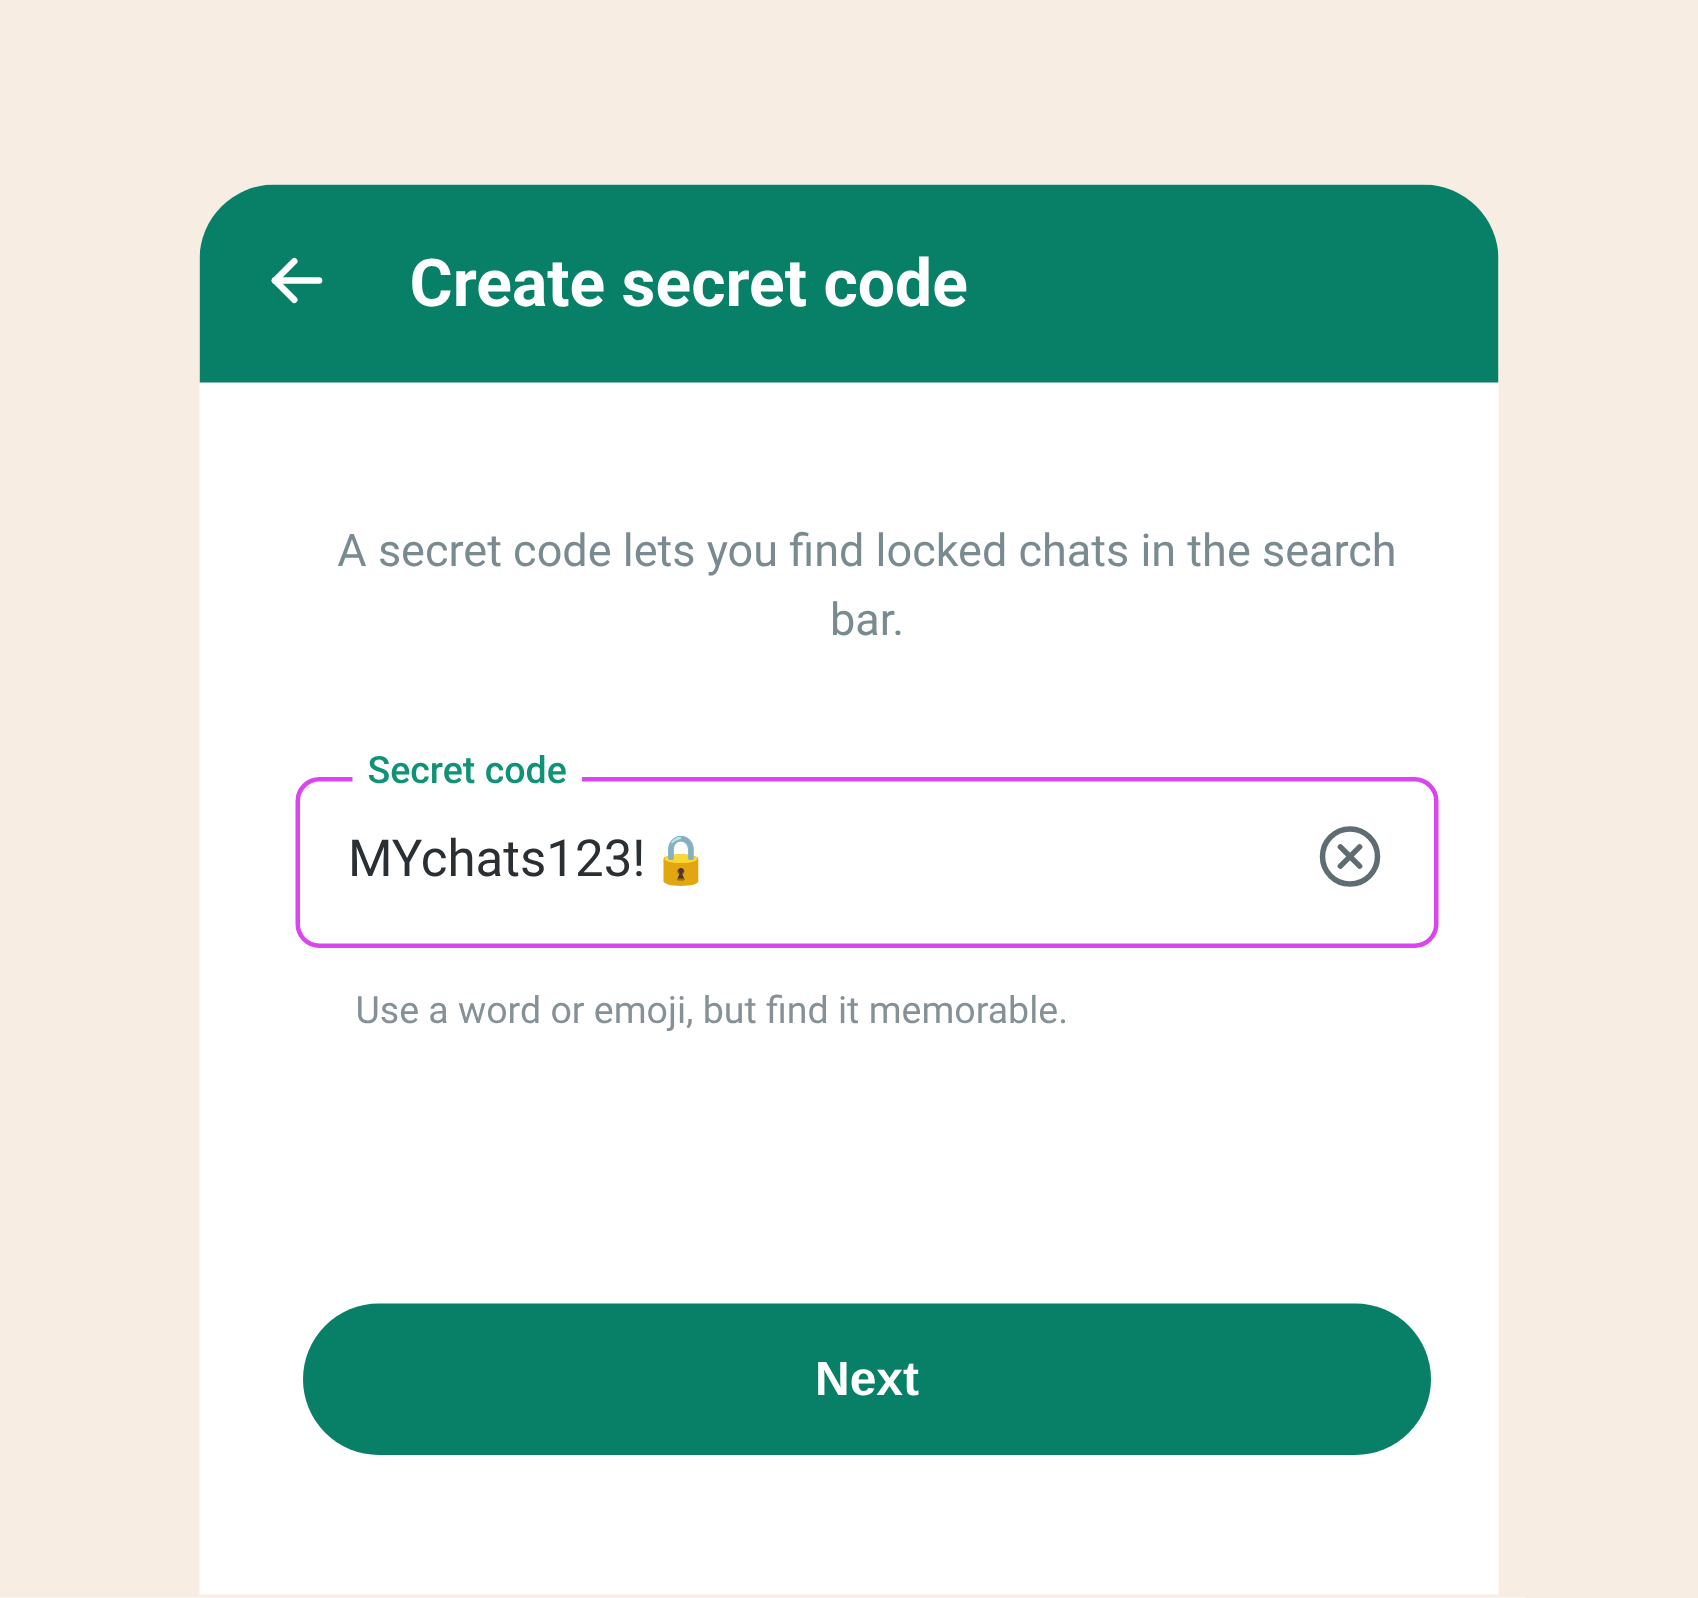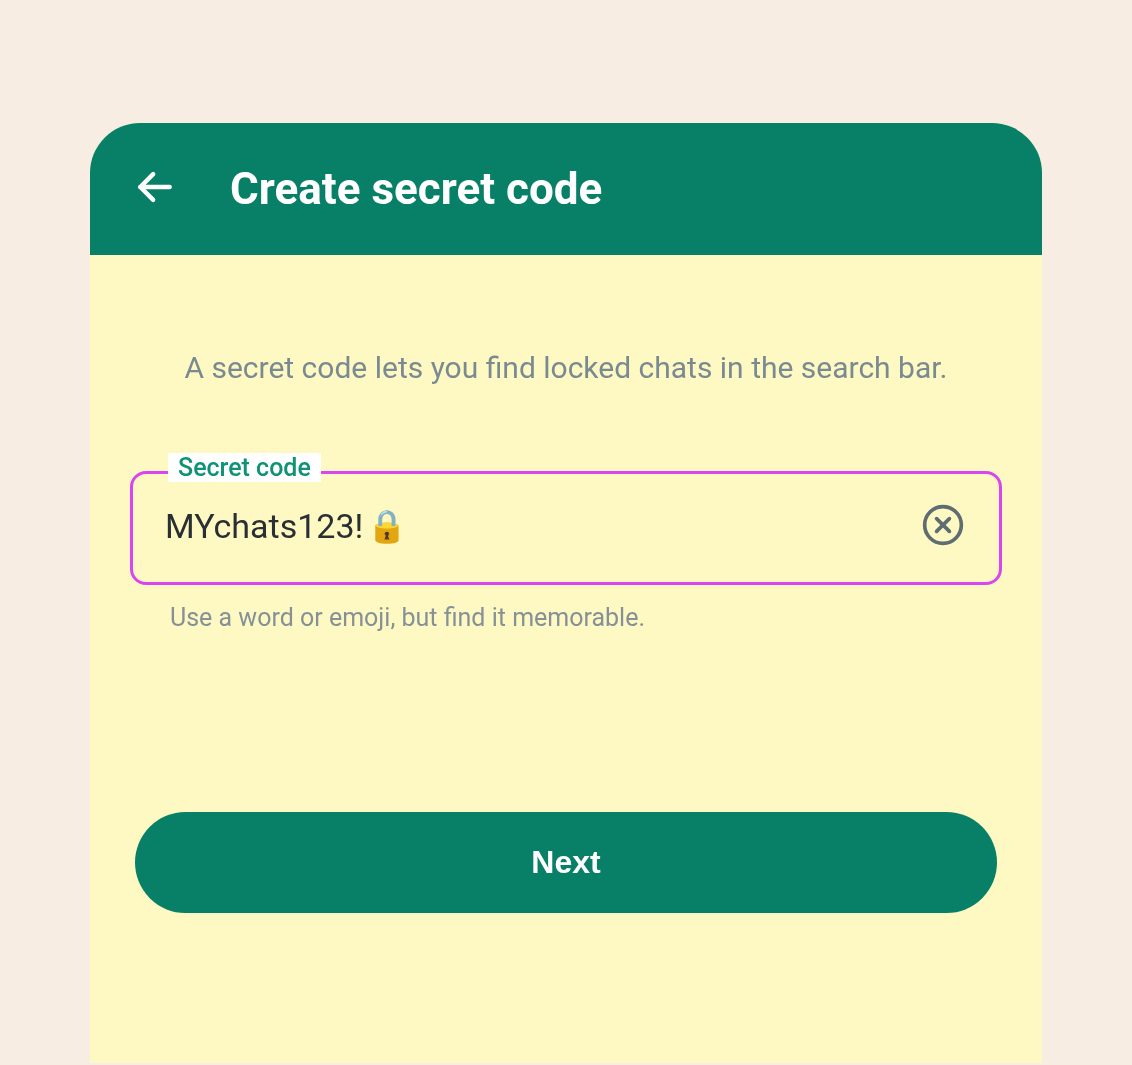--- a/index.html
+++ b/index.html
@@ -10,23 +10,23 @@
     body {
       width: 1132px;
       height: 1065px;
       background: #f8ede2;
       display: flex;
       align-items: center;
       justify-content: center;
       font-family: -apple-system, BlinkMacSystemFont, "Segoe UI", Roboto, Helvetica, Arial, sans-serif;
     }
     .device {
-      width: 952px;
+      width: 866px;
       height: 940px;
-      background: #fef9c3;
+      background: #ffffff;
       border-radius: 50px 50px 0 0;
       overflow: hidden;
       position: relative;
       margin-top: 120px;
     }
     .header {
       background: #078067;
       color: #ffffff;
       display: flex;
       align-items: center;
@@ -47,33 +47,33 @@
     .back-button svg {
       width: 44px;
       height: 44px;
     }
     .header-title {
       color: #ffffff;
       font-size: 44px;
       font-weight: 700;
     }
     .content {
-      padding: 90px 40px 0 40px;
+      padding: 90px 40px 0 64px;
     }
     .description {
       color: #7a8a91;
       font-size: 30px;
       text-align: center;
       line-height: 1.55;
       margin-bottom: 80px;
       padding: 0 16px;
     }
     .field-wrapper {
       position: relative;
-      margin-bottom: 18px;
+      margin-bottom: 28px;
     }
     .field-label {
       position: absolute;
       top: -18px;
       left: 38px;
       background: #ffffff;
       padding: 0 10px;
       color: #0f9275;
       font-size: 25px;
       font-weight: 500;

